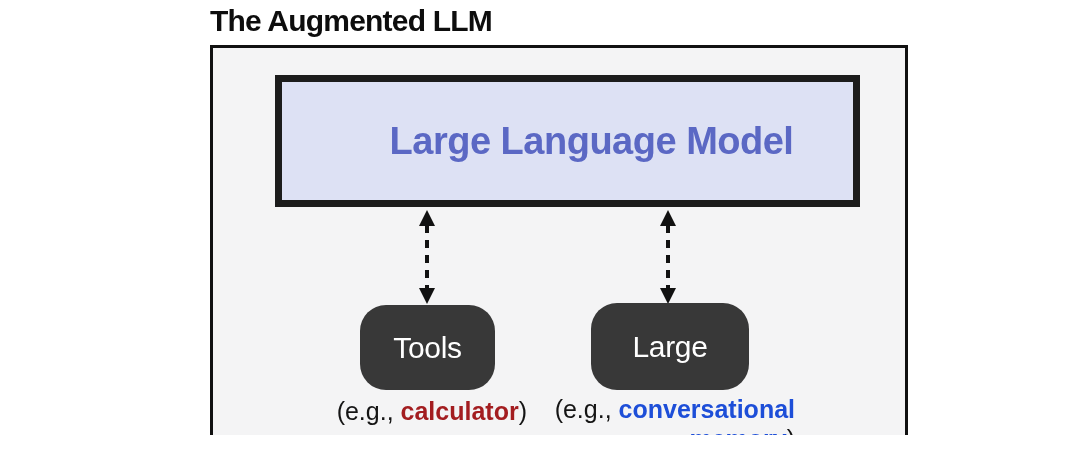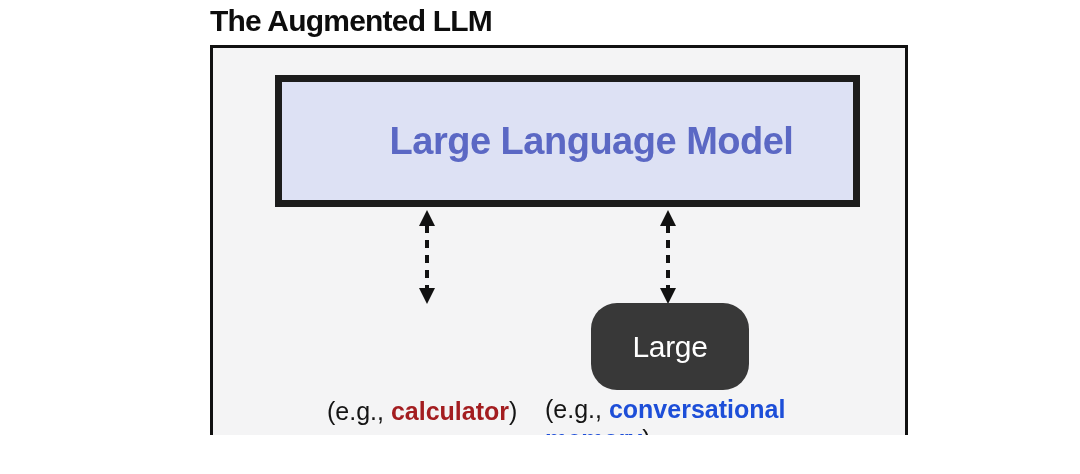--- a/index.html
+++ b/index.html
@@ -80,21 +80,21 @@
     letter-spacing: -0.3px;
     white-space: nowrap;
   }
   .node-tools  { left: 360px; top: 305px; width: 135px; height: 85px; }
   .node-memory { left: 591px; top: 303px; width: 158px; height: 87px; }
   .caption {
     position: absolute;
     font-size: 25px;
     line-height: 1.18;
     color: #141414;
-    text-align: left;
+    text-align: right;
   }
   .caption-tools  { left: 327px; top: 397px; width: 200px; }
   .caption-memory { left: 545px; top: 395px; width: 250px; }
   .hl-red {
     color: #a31d20;
     font-weight: bold;
   }
   .hl-green {
     color: #1d4ed8;
     font-weight: bold;
@@ -118,20 +118,23 @@
     <line x1="11" y1="15" x2="11" y2="79" stroke="#111111" stroke-width="4" stroke-dasharray="8 7"></line>
     <polygon points="11,94 3,78 19,78" fill="#111111"></polygon>
   </svg>
 
   <svg class="arrow arrow-2" viewBox="0 0 22 94" aria-hidden="true">
     <polygon points="11,0 3,16 19,16" fill="#111111"></polygon>
     <line x1="11" y1="15" x2="11" y2="79" stroke="#111111" stroke-width="4" stroke-dasharray="8 7"></line>
     <polygon points="11,94 3,78 19,78" fill="#111111"></polygon>
   </svg>
 
+  <div class="node-box node-tools">
+    <span class="node-label">Tools</span>
+  </div>
 
   <div class="node-box node-memory">
     <span class="node-label">Large</span>
   </div>
 
   <div class="caption caption-tools"><span>(e.g., </span><span class="hl-red">calculator</span><span>)</span></div>
 
   <div class="caption caption-memory"><span>(e.g., </span><span class="hl-green">conversational memory</span><span>)</span></div>
 
 </div>

